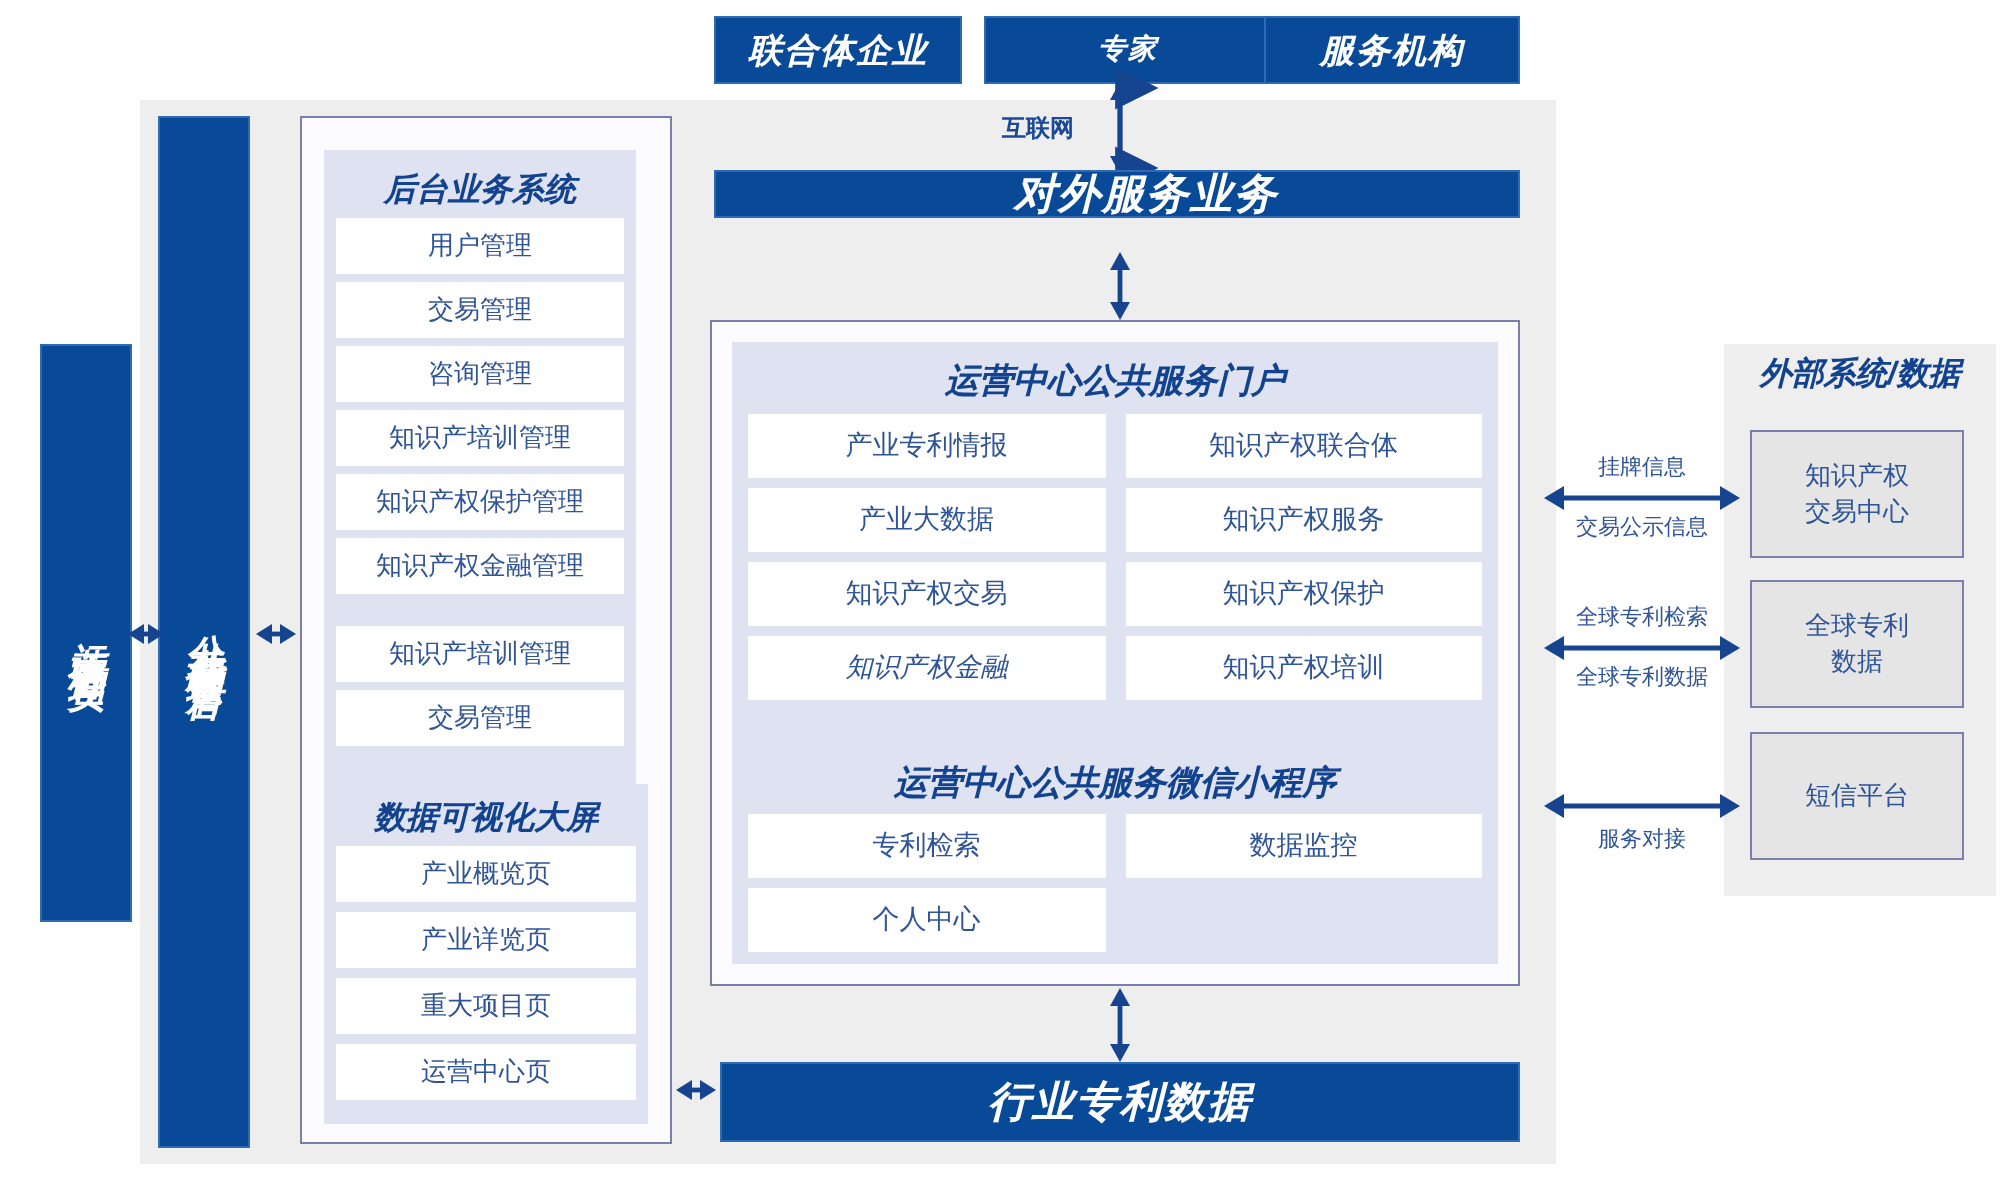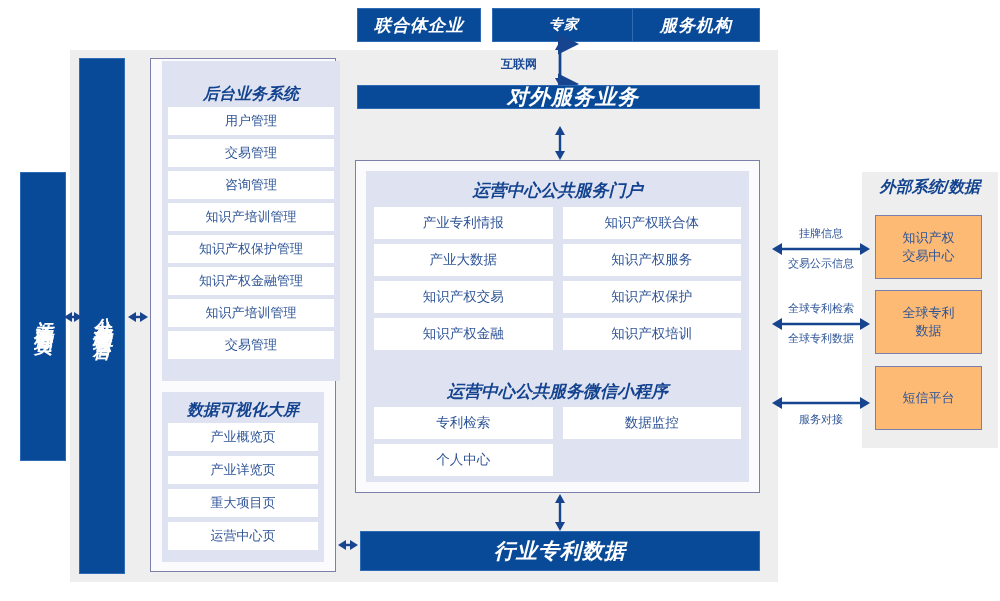--- a/index.html
+++ b/index.html
@@ -47,21 +47,21 @@
   }
   .cell{
     background:#ffffff;
     color:#2f5597;
     display:flex;align-items:center;justify-content:center;
     box-sizing:border-box;
     text-align:center;
   }
   .ext-box{
     position:absolute;
-    background:#fdba74;
+    background:#e5e5e5;
     border:1px solid #7b80ab;
     color:#2f5597;
     display:flex;align-items:center;justify-content:center;
     text-align:center;
     line-height:1.35;
     box-sizing:border-box;
   }
   .arrow-label{
     position:absolute;
     color:#2f5597;
@@ -136,39 +136,39 @@
   </svg>
 
   <svg class="arrow" style="left:128px;top:306px;" width="20" height="22" viewBox="0 0 20 22">
     <line x1="3" y1="11" x2="17" y2="11" stroke="#16448e" stroke-width="2.4"></line>
     <path d="M0 11 L8 6 L8 16 Z" fill="#16448e"></path>
     <path d="M20 11 L12 6 L12 16 Z" fill="#16448e"></path>
   </svg>
 
   <div class="outline-panel" style="left:150px;top:58px;width:186px;height:514px;"></div>
 
-  <div class="lav-group" style="left:162px;top:61px;width:178px;height:320px;padding:20px 6px 6px 6px;">
+  <div class="lav-group" style="left:162px;top:75px;width:156px;height:320px;padding:8px 6px 6px 6px;">
     <div class="group-title" style="font-size:16px;line-height:26px;height:26px;"><span>后台业务系统</span></div>
     <div id="backendItems">
         <div class="cell" style="height: 28px; font-size: 13px; margin-bottom: 4px;">
           <span>用户管理</span>
         </div>
         <div class="cell" style="height: 28px; font-size: 13px; margin-bottom: 4px;">
           <span>交易管理</span>
         </div>
         <div class="cell" style="height: 28px; font-size: 13px; margin-bottom: 4px;">
           <span>咨询管理</span>
         </div>
         <div class="cell" style="height: 28px; font-size: 13px; margin-bottom: 4px;">
           <span>知识产培训管理</span>
         </div>
         <div class="cell" style="height: 28px; font-size: 13px; margin-bottom: 4px;">
           <span>知识产权保护管理</span>
         </div>
-        <div class="cell" style="height: 28px; font-size: 13px; margin-bottom: 4px;">
+        <div class="cell" style="height: 28px; font-size: 13px; margin-bottom: 16px;">
           <span>知识产权金融管理</span>
         </div>
         <div class="cell" style="height: 28px; font-size: 13px; margin-bottom: 4px;">
           <span>知识产培训管理</span>
         </div>
         <div class="cell" style="height: 28px; font-size: 13px; margin-bottom: 4px;">
           <span>交易管理</span>
         </div>
       </div>
   </div>
@@ -213,21 +213,21 @@
         </div>
         <div class="cell" style="height: 32px; font-size: 13.5px;">
           <span>知识产权服务</span>
         </div>
         <div class="cell" style="height: 32px; font-size: 13.5px;">
           <span>知识产权交易</span>
         </div>
         <div class="cell" style="height: 32px; font-size: 13.5px;">
           <span>知识产权保护</span>
         </div>
-        <div class="cell" style="height: 32px; font-size: 13.5px;">
+        <div class="cell" style="height: 32px; font-size: 13.5px; font-style: italic;">
           <span>知识产权金融</span>
         </div>
         <div class="cell" style="height: 32px; font-size: 13.5px;">
           <span>知识产权培训</span>
         </div>
       </div>
   </div>
 
   <div class="lav-group" style="left:366px;top:372px;width:383px;height:110px;padding:4px 8px 8px 8px;">
     <div class="group-title" style="font-size:17px;line-height:31px;height:31px;"><span>运营中心公共服务微信小程序</span></div>

